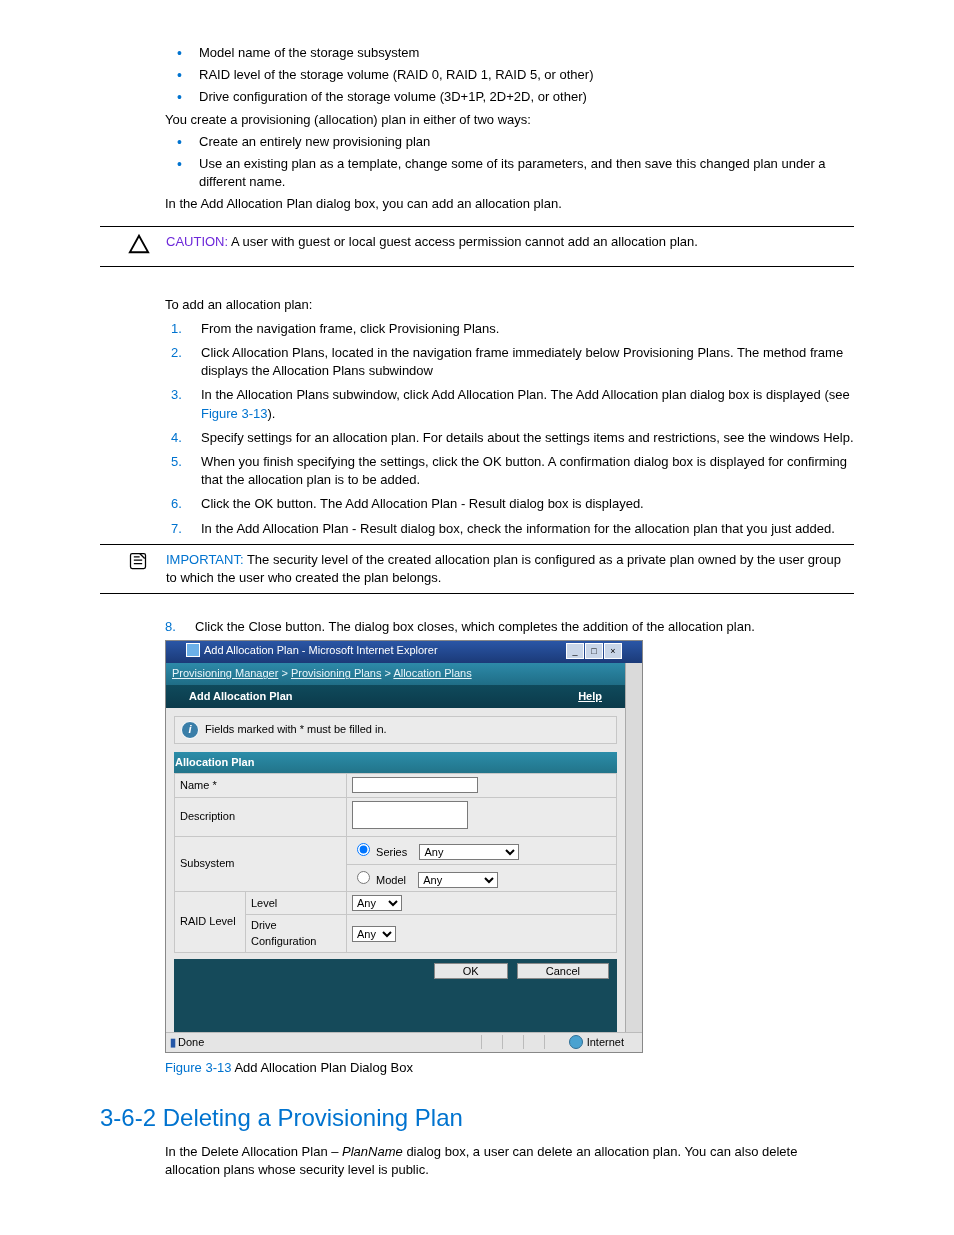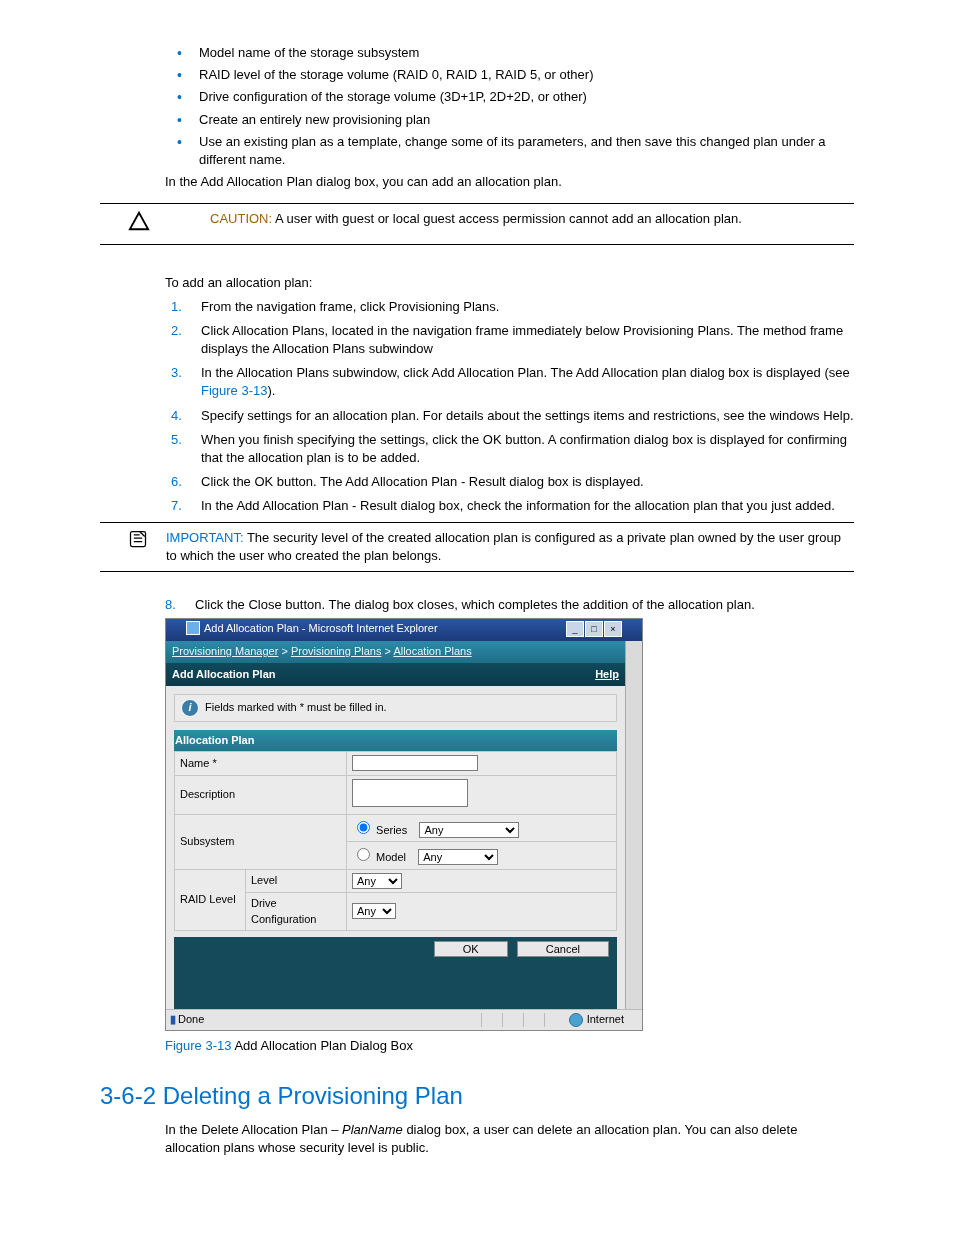--- a/index.html
+++ b/index.html
@@ -58,21 +58,21 @@
     padding: 6px 0;
     margin: 12px 0 24px 0;
   }
   .callout-icon {
     width: 36px;
     flex: 0 0 36px;
     padding-left: 28px;
     box-sizing: content-box;
   }
   .callout-body { flex: 1; padding-left: 2px; padding-right: 4px; }
-  .caution-label { color: #a16207; margin-left: 44px; }
+  .caution-label { color: #6d28d9; }
   .important-label { color: #0073cf; }
   .heading-2 {
     font-size: 24px;
     font-family: Arial, sans-serif;
     color: #0073cf;
     font-weight: normal;
     margin: 24px 0 8px 0;
   }
   .fig-label { margin-top: 6px; }
   .dialog {
@@ -114,21 +114,21 @@
   .dlg-vscroll { width:16px; background:#dadada; border-left:1px solid #aaa; position:relative;}
   .crumb {
     background: linear-gradient(#2d8aa9, #1f6d86);
     color: #e8f5fa;
     padding: 3px 6px;
   }
   .crumb span { color:#e8f5fa; }
   .subheader {
     background: linear-gradient(#0f4a5c, #0b3a4a);
     color: #fff;
-    padding: 4px 6px;
+    padding: 4px 23px;
     display:flex;
     font-weight: bold;
   }
   .subheader .help { margin-left:auto; text-decoration: underline; font-weight:bold; cursor:default;}
   .infobar {
     display:flex; align-items:center;
     background:#ebebeb; border:1px solid #c7c7c7;
     margin:8px; padding:4px 6px;
   }
   .info-icon {
@@ -185,20 +185,21 @@
 </style>
 </head>
 <body>
 
 <div class="indent">
   <ul class="blue-bullets">
     <li>Model name of the storage subsystem</li>
     <li>RAID level of the storage volume (RAID 0, RAID 1, RAID 5, or other)</li>
     <li>Drive configuration of the storage volume (3D+1P, 2D+2D, or other)</li>
   </ul>
+  <div>You create a provisioning (allocation) plan in either of two ways:</div>
   <ul class="blue-bullets">
     <li>Create an entirely new provisioning plan</li>
     <li>Use an existing plan as a template, change some of its parameters, and then save this changed plan under a different name.</li>
   </ul>
   <div>In the Add Allocation Plan dialog box, you can add an allocation plan.</div>
 </div>
 
 <div class="callout-row">
   <div class="callout-icon caution-icon">
     <svg viewBox="0 0 24 24">

